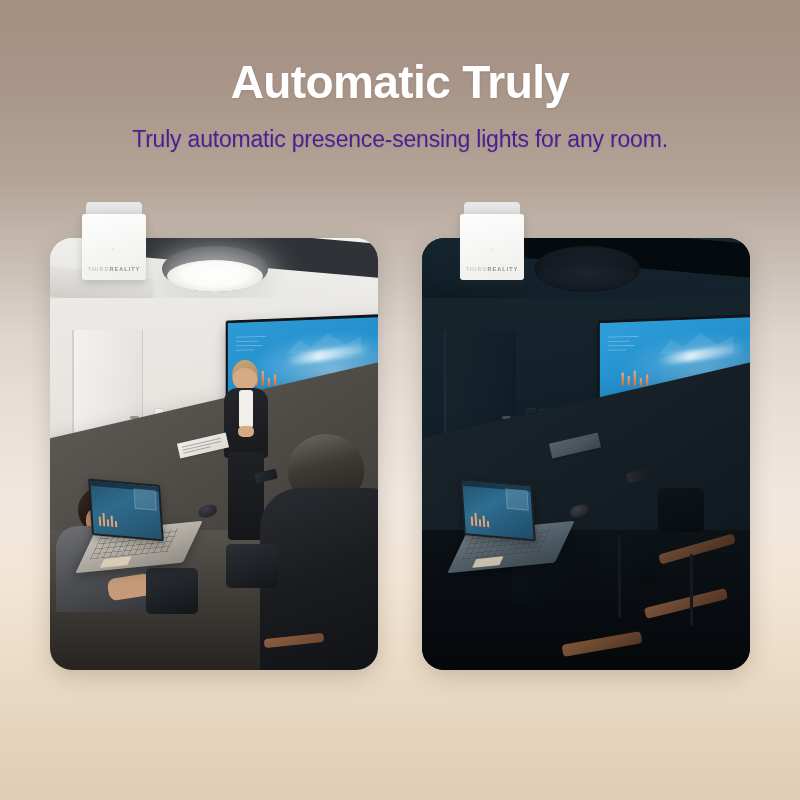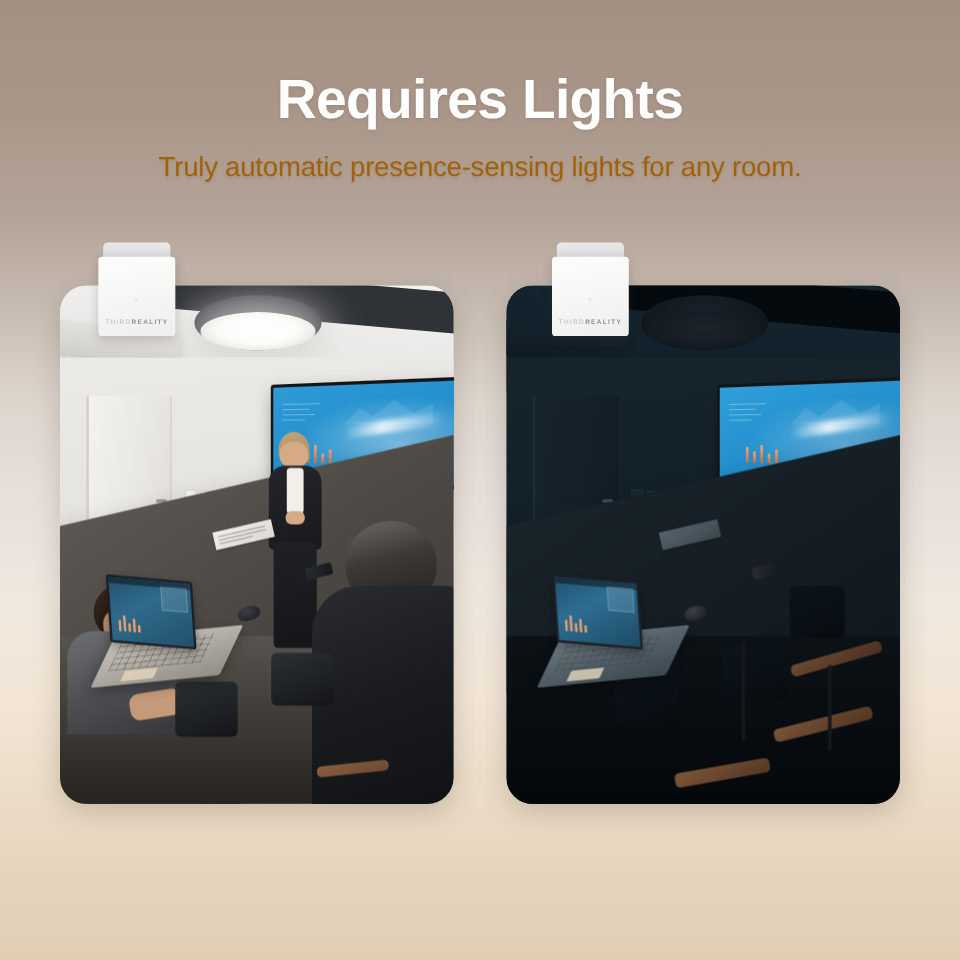--- a/index.html
+++ b/index.html
@@ -46,21 +46,21 @@
     font-weight: bold;
     color: #ffffff;
     letter-spacing: -0.6px;
     line-height: 1.05;
     margin: 0;
     text-shadow: 0 1px 3px rgba(90,72,58,0.18);
   }
   .subtitle {
     font-size: 23px;
     font-weight: normal;
-    color: #a16207;
+    color: #4c1d95;
     margin: 20px 0 0 0;
     letter-spacing: -0.2px;
     text-shadow: 0 1px 2px rgba(90,72,58,0.14);
   }
 
   
   .cards {
     position: absolute;
     left: 50px;
     top: 238px;
@@ -480,21 +480,21 @@
     color: #2e2b27;
     letter-spacing: -0.1px;
   }
 </style>
 </head>
 <body>
 
 <div class="stage">
 
   <div class="header">
-    <h1 class="title">Requires Lights</h1>
+    <h1 class="title">Automatic Truly</h1>
     <p class="subtitle">Truly automatic presence-sensing lights for any room.</p>
   </div>
 
   <div class="cards">
 
     <div class="card">
       <div class="scene scene-light">
 
         <div class="ceiling">
           <div class="ceiling-dark"></div>

